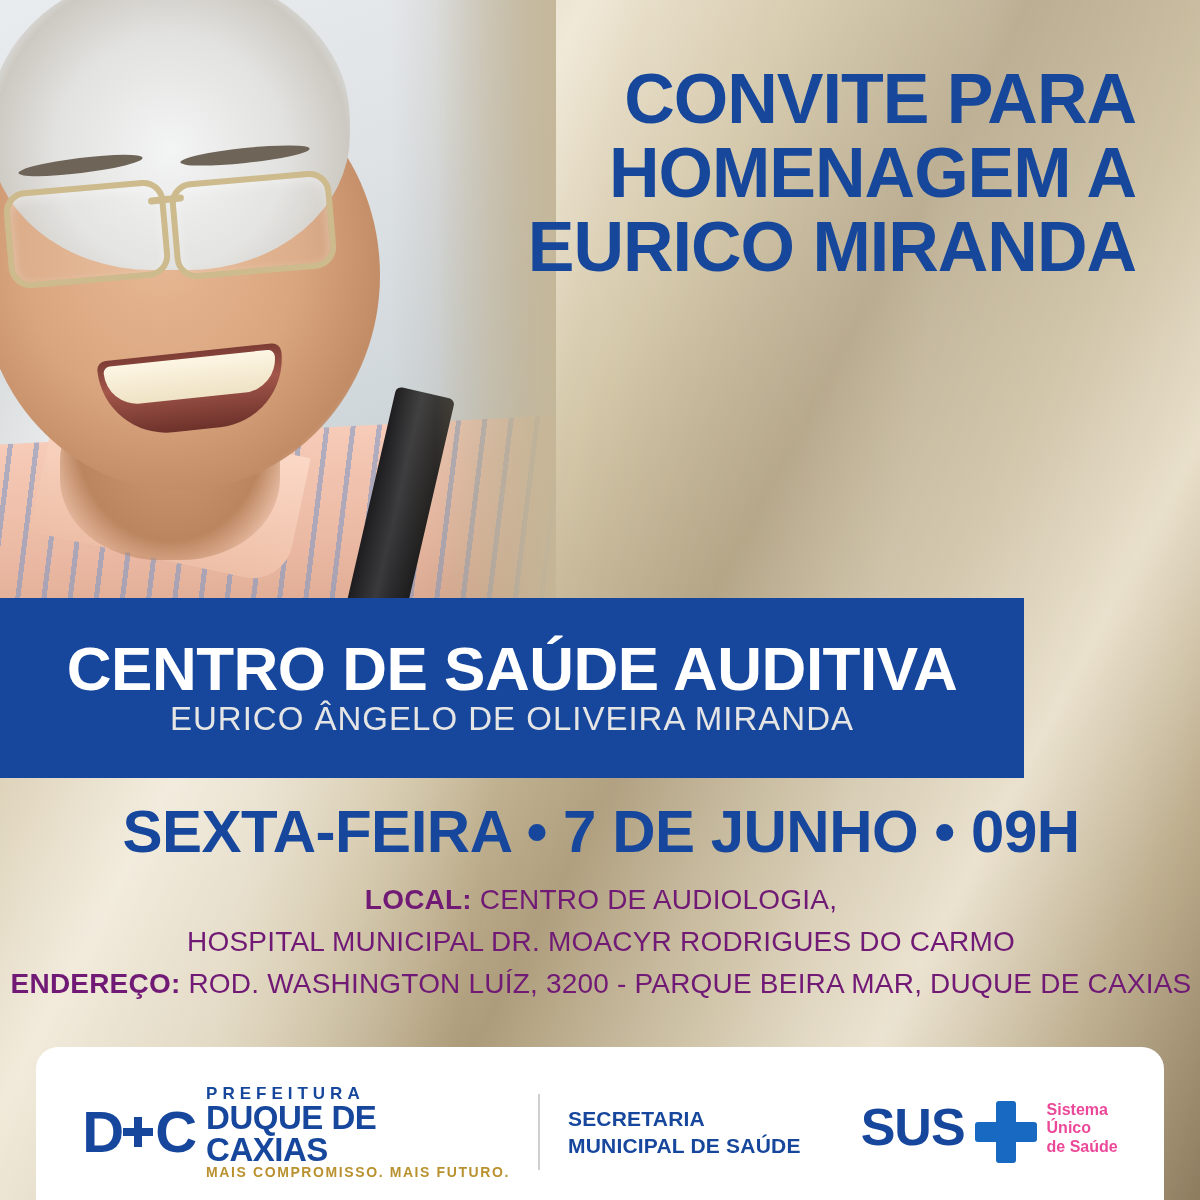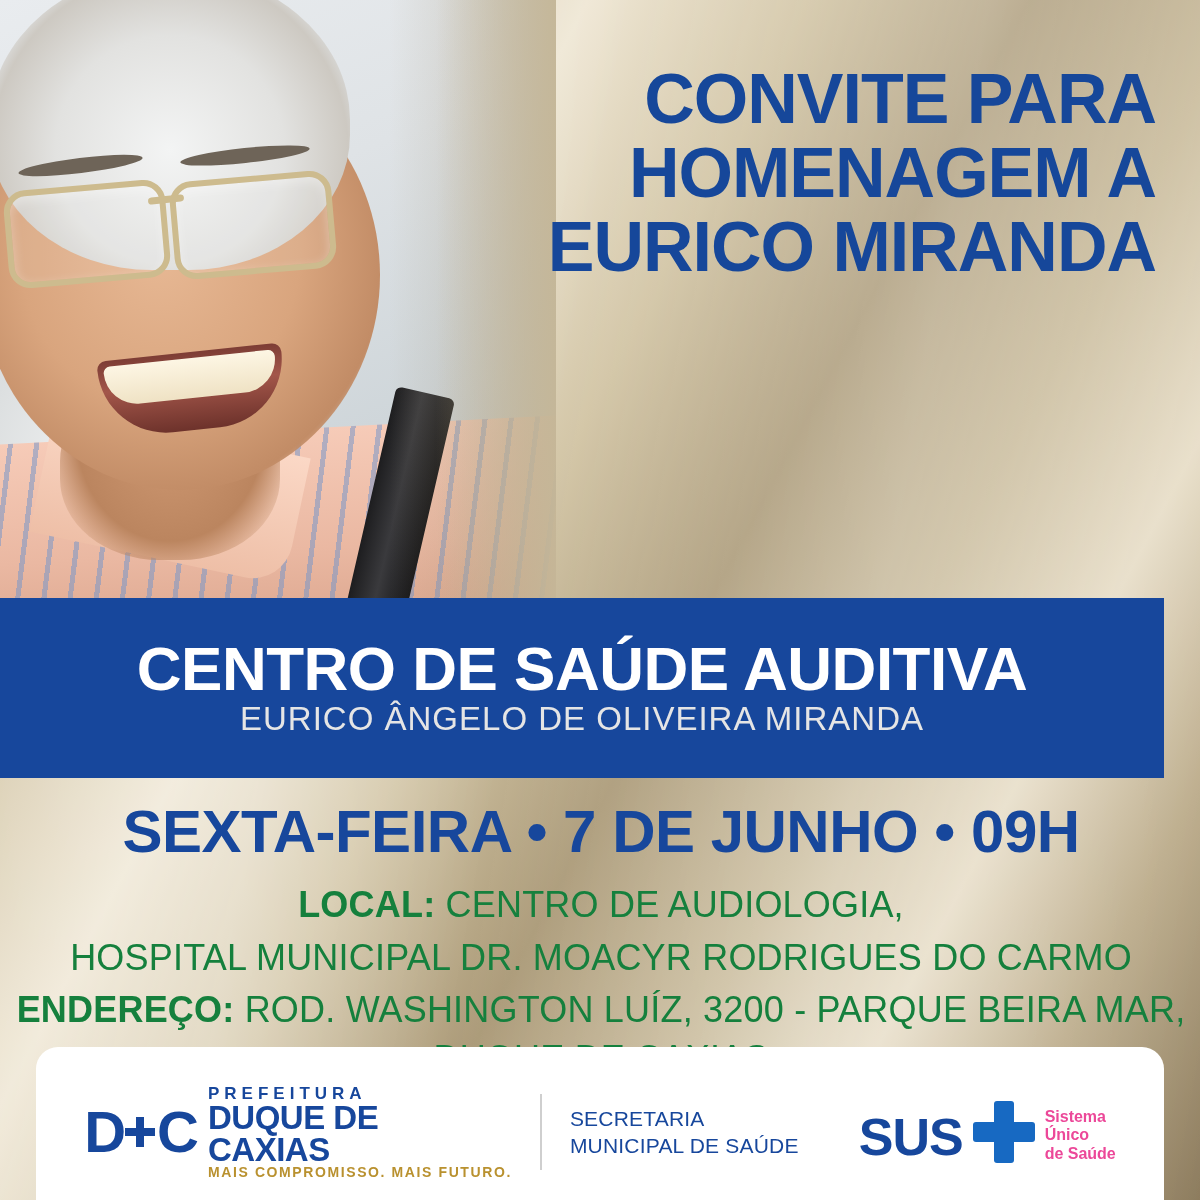--- a/index.html
+++ b/index.html
@@ -133,39 +133,39 @@
     background: linear-gradient(90deg, rgba(0,0,0,0) 70%, rgba(160,145,115,0.45) 100%);
   }
   .ph-fade-right {
     position:absolute; right:0; top:0; width:120px; height:100%;
     background: linear-gradient(90deg, rgba(200,186,155,0) 0%, rgba(197,183,152,0.95) 100%);
   }
 
   
   .headline {
     position: absolute;
-    left: 466px;
+    left: 446px;
     top: 62px;
     width: 690px;
     text-align: right;
     color: #16479a;
     font-weight: 900;
     font-size: 70px;
     line-height: 1.06;
     letter-spacing: -1px;
     text-transform: uppercase;
   }
   .headline .ln { display:block; white-space: nowrap; }
 
   
   .blue-band {
     position: absolute;
     left: 0;
     top: 598px;
-    width: 1164px;
+    width: 1024px;
     height: 180px;
     background: #17479c;
     display: flex;
     flex-direction: column;
     align-items: center;
     justify-content: center;
   }
   .band-title {
     color: #ffffff;
     font-weight: 900;
@@ -195,22 +195,22 @@
   }
   .date-line {
     font-weight: 900;
     font-size: 60px;
     letter-spacing: -0.5px;
     text-transform: uppercase;
     line-height: 1.05;
     color: #17479c;
   }
   .detail-row {
-    font-size: 36px;
-    color: #15803d;
+    font-size: 28px;
+    color: #701a75;
     letter-spacing: 0.2px;
     text-transform: uppercase;
     line-height: 1.35;
     margin-top: 4px;
   }
   .detail-row.first { margin-top: 18px; }
   .detail-row b { font-weight: 900; }
 
   
   .footer {
@@ -257,25 +257,25 @@
     font-size: 33px; font-weight: 900; color:#17479c; letter-spacing: -0.5px; line-height: 0.95;
     text-transform: uppercase;
   }
   .dc-slogan {
     font-size: 14px; letter-spacing: 1.6px; color:#b9912f; font-weight:700; margin-top:0;
   }
   .divider {
     width: 2px; height: 76px; background: #cfcfcf; margin: 0 28px;
   }
   .sec-text {
-    font-size: 21px; font-weight: 400; color:#17479c; line-height: 1.3; text-transform: uppercase;
+    font-size: 21px; font-weight: 700; color:#17479c; line-height: 1.3; text-transform: uppercase;
     letter-spacing: 0.2px;
   }
   .sus {
-    display:flex; align-items:flex-end; gap: 10px; margin-left: 60px;
+    display:flex; align-items:flex-start; gap: 10px; margin-left: 60px;
   }
   .sus-word {
     font-size: 52px; font-weight: 900; color: #17479c; letter-spacing: -1px; line-height: 1;
   }
   .sus-cross {
     position: relative; width: 62px; height: 62px;
   }
   .sus-cross::before, .sus-cross::after {
     content:""; position:absolute; background:#1769c2; border-radius: 3px;
   }

